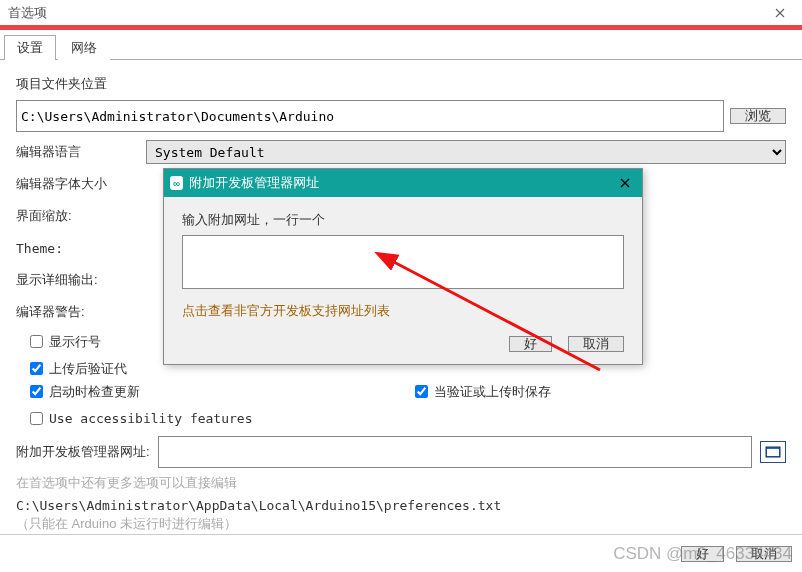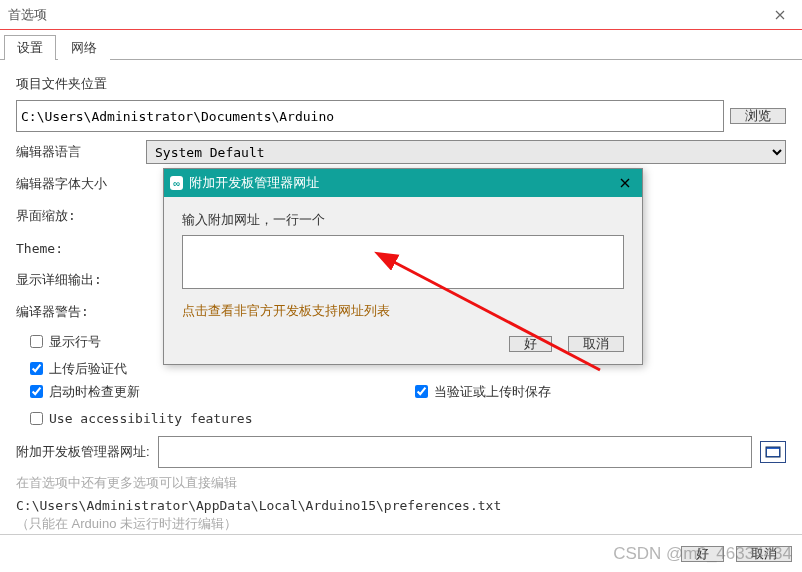--- a/index.html
+++ b/index.html
@@ -13,21 +13,21 @@
     height: 572px;
     overflow: hidden;
     position: relative;
   }
   .titlebar {
     height: 30px;
     display: flex;
     align-items: center;
     justify-content: space-between;
     padding: 0 0 0 8px;
-    border-bottom: 1px solid #ef4444;
+    border-bottom: 5px solid #ef4444;
   }
   .titlebar .title { color: #555; }
   .close-btn {
     width: 44px;
     height: 30px;
     display: flex;
     align-items: center;
     justify-content: center;
     color: #666;
     font-size: 16px;
@@ -54,21 +54,21 @@
   .tab:not(.active) { color: #444; }
   .content {
     padding: 12px 16px;
   }
   .row {
     display: flex;
     align-items: center;
     margin-bottom: 8px;
     min-height: 24px;
   }
-  .label { min-width: 130px; font-family: Liberation Mono, monospace; }
+  .label { min-width: 130px; }
   input[type=text].wide {
     flex: 1;
     height: 32px;
     border: 1px solid #888;
     padding: 2px 4px;
     font-family: Consolas, monospace;
     font-size: 13px;
     background: #fff;
   }
   select.lang {

